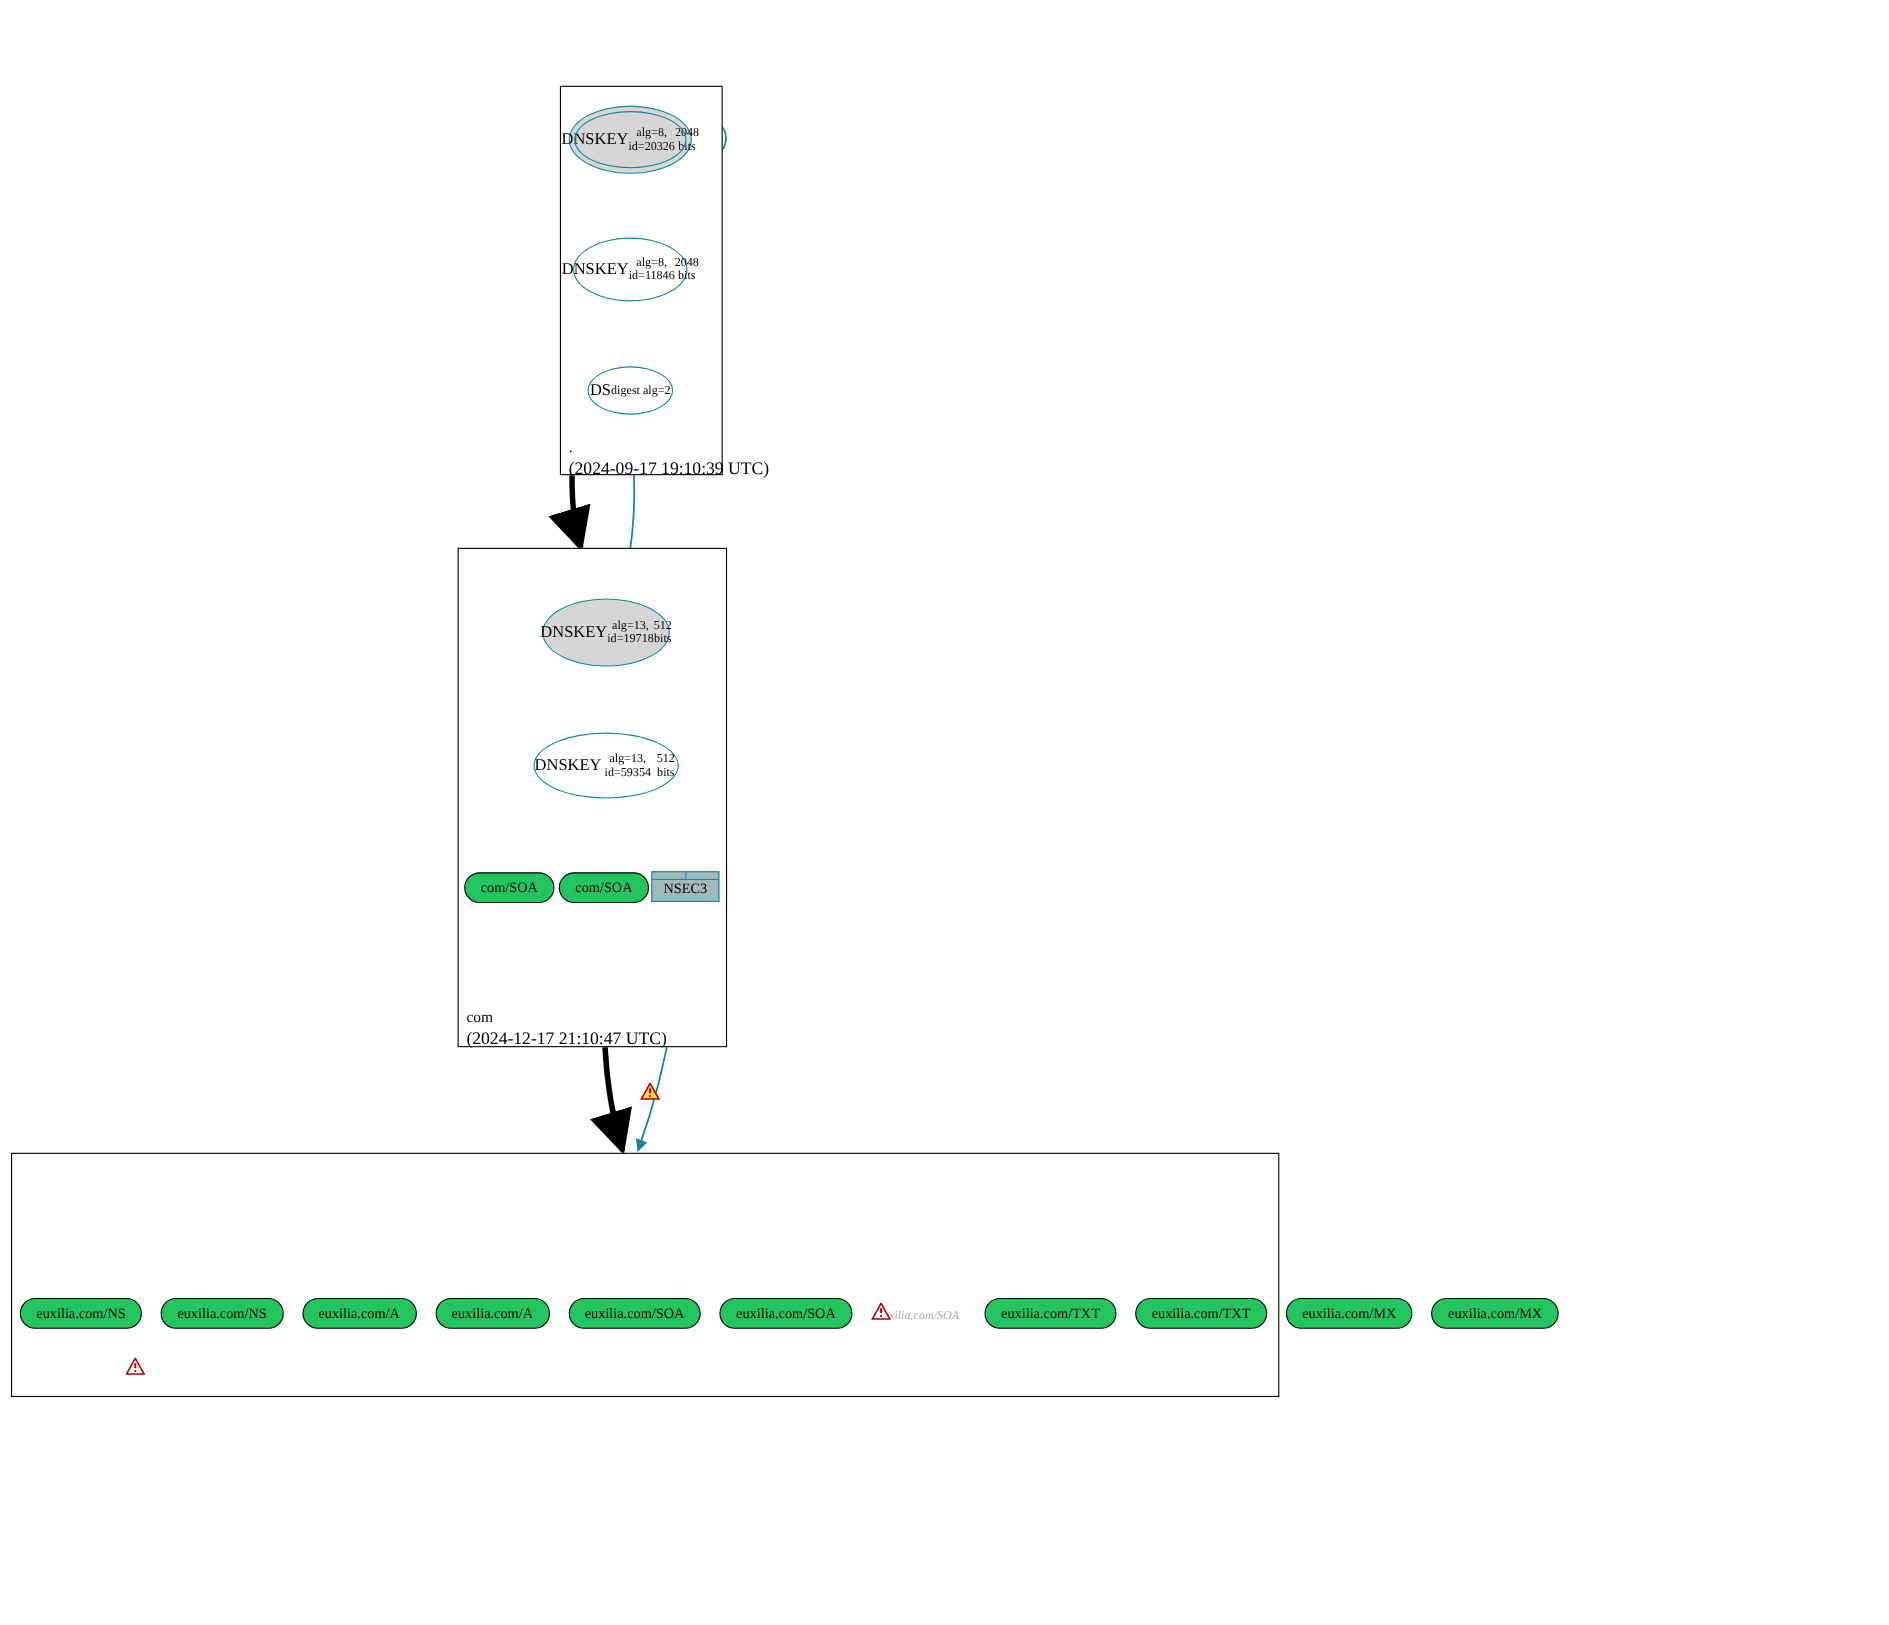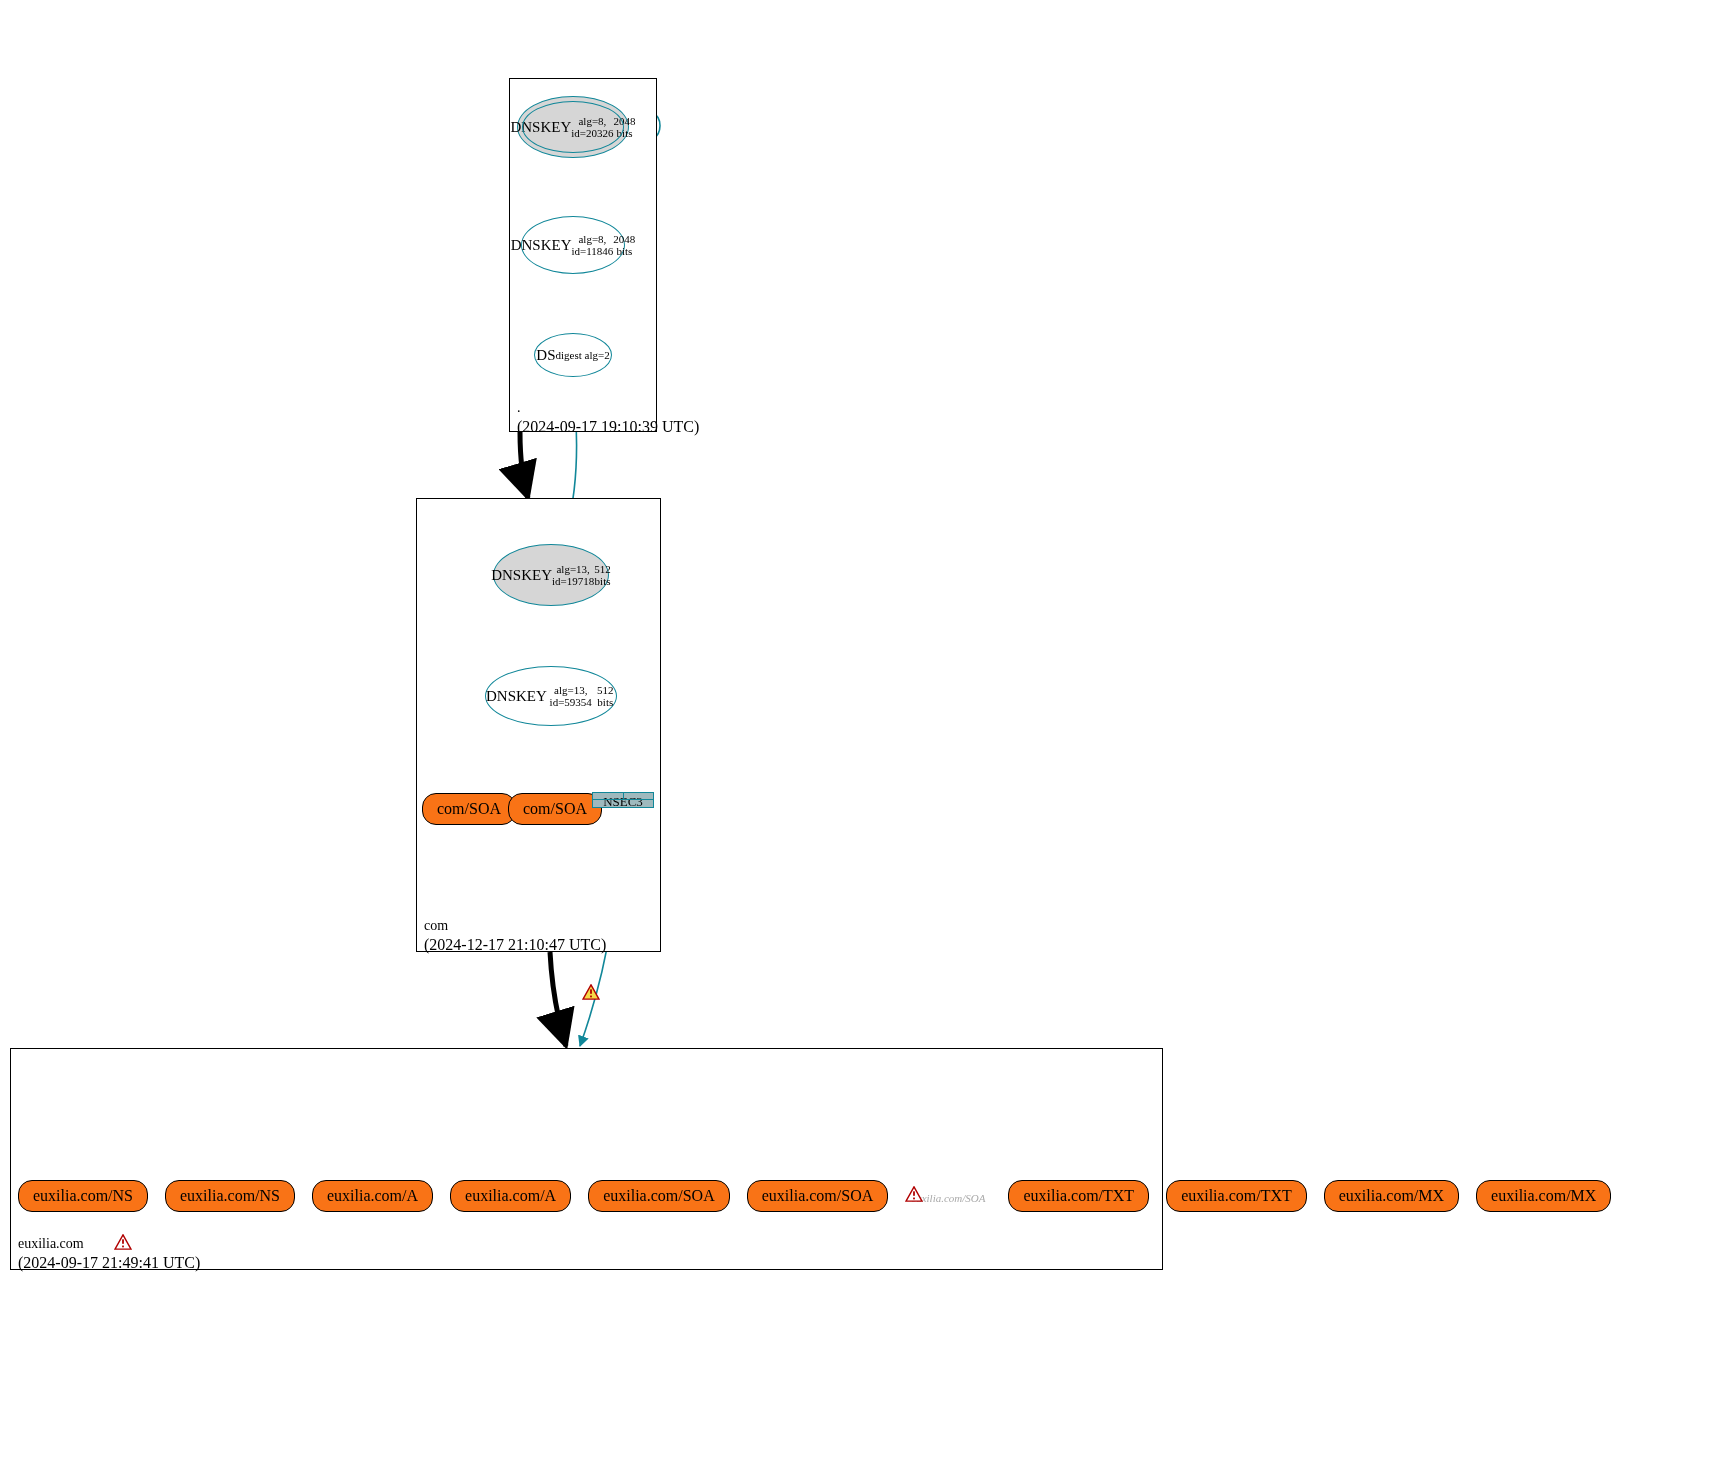--- a/index.html
+++ b/index.html
@@ -58,22 +58,22 @@
     border-radius: 50%;
     pointer-events: none;
   }
   .ellipse .title { font-size: 15px; }
   .ellipse .sub   { font-size: 11px; }
 
   
   .rrect {
     border: 1.5px solid #000;
     border-radius: 14px;
-    background: #f97316;
-    font-size: 16px;
+    background: #22c55e;
+    font-size: 13px;
     padding: 6px 14px;
     white-space: nowrap;
     justify-content: flex-end;
   }
 
   
   .nsec3 {
     position: absolute;
     border: 1.5px solid #118799;
     background: #9fb9bd;
@@ -187,36 +187,32 @@
   </div>
 
   <div class="node rrect" style="left:422px; top:793px;">
     <span>com/SOA</span>
   </div>
 
   <div class="node rrect" style="left:508px; top:793px;">
     <span>com/SOA</span>
   </div>
 
-  <div class="nsec3" style="left:592px; top:792px; width:62px; height:16px;">
+  <div class="nsec3" style="left:592px; top:792px; width:62px; height:28px;">
     <span class="topbar-div"></span>
     <span class="lbl">NSEC3</span>
   </div>
 
   <svg class="warn" style="left:582px; top:984px;" viewBox="0 0 20 18">
     <path d="M10 1 L19 17 L1 17 Z" fill="#f6d948" stroke="#b10000" stroke-width="1.6"></path>
     <rect x="9" y="6" width="2" height="5" fill="#b10000"></rect>
     <rect x="9" y="13" width="2" height="2" fill="#b10000"></rect>
   </svg>
 
   <div class="zone" style="left:10px; top:1048px; width:1153px; height:222px;"></div>
-  <div class="zone-label" style="position:absolute; left:18px; top:1236px; line-height:1.2;">
-    <span class="zname" style="font-size:14px;">euxilia.com</span>
-    <div class="zts">(2024-09-17 21:49:41 UTC)</div>
-  </div>
 
   <svg class="warn" style="left:114px; top:1234px;" viewBox="0 0 20 18">
     <path d="M10 1 L19 17 L1 17 Z" fill="#fff" stroke="#b10000" stroke-width="1.6"></path>
     <rect x="9" y="6" width="2" height="5" fill="#b10000"></rect>
     <rect x="9" y="13" width="2" height="2" fill="#b10000"></rect>
   </svg>
 
   <div id="leaf-row" style="position:absolute; left:18px; top:1180px; display:flex; gap:17px; align-items:center;">
 
   <div class="node rrect" style="position: static;">euxilia.com/NS</div>

